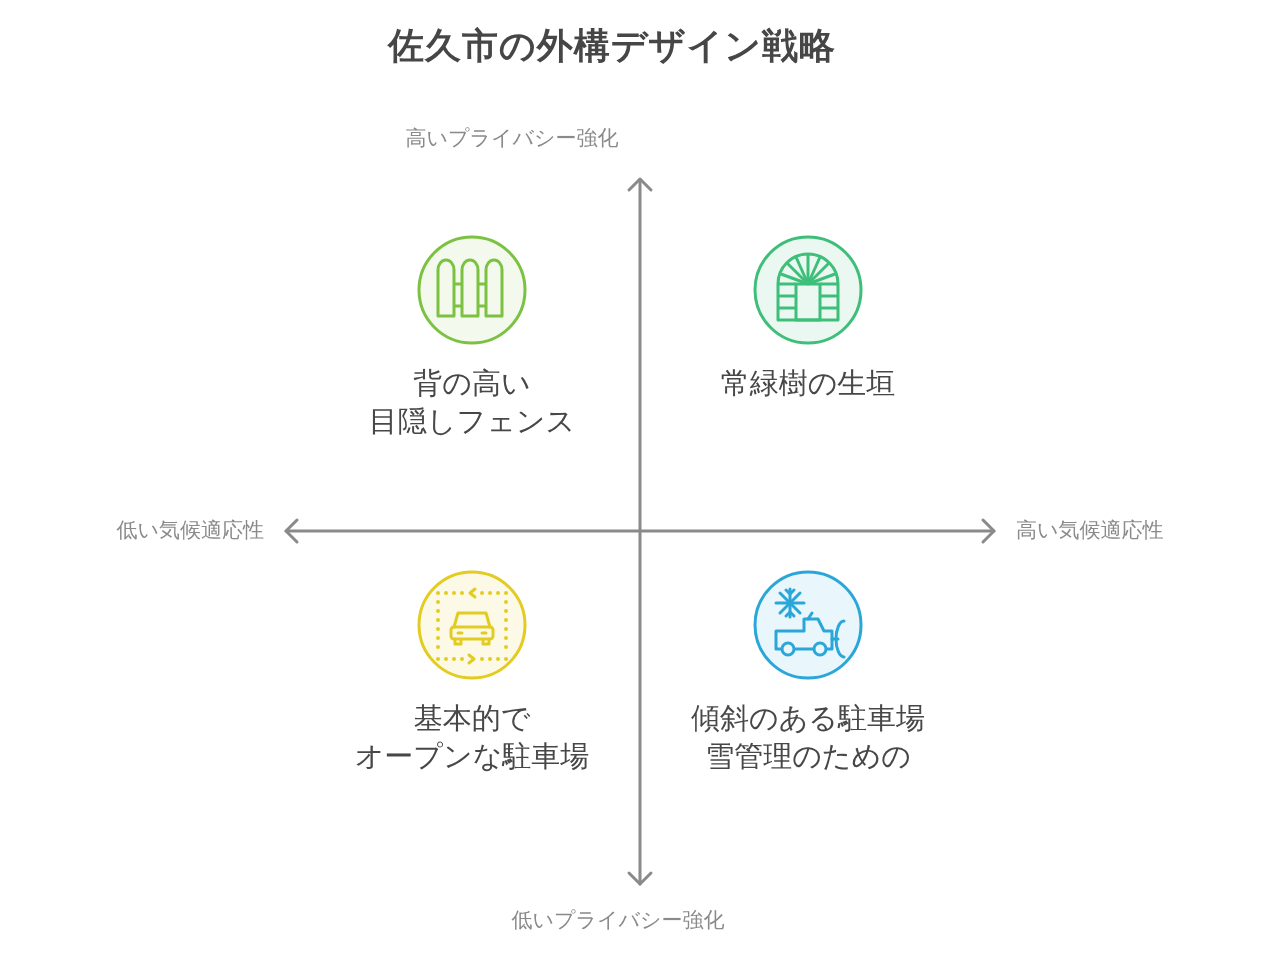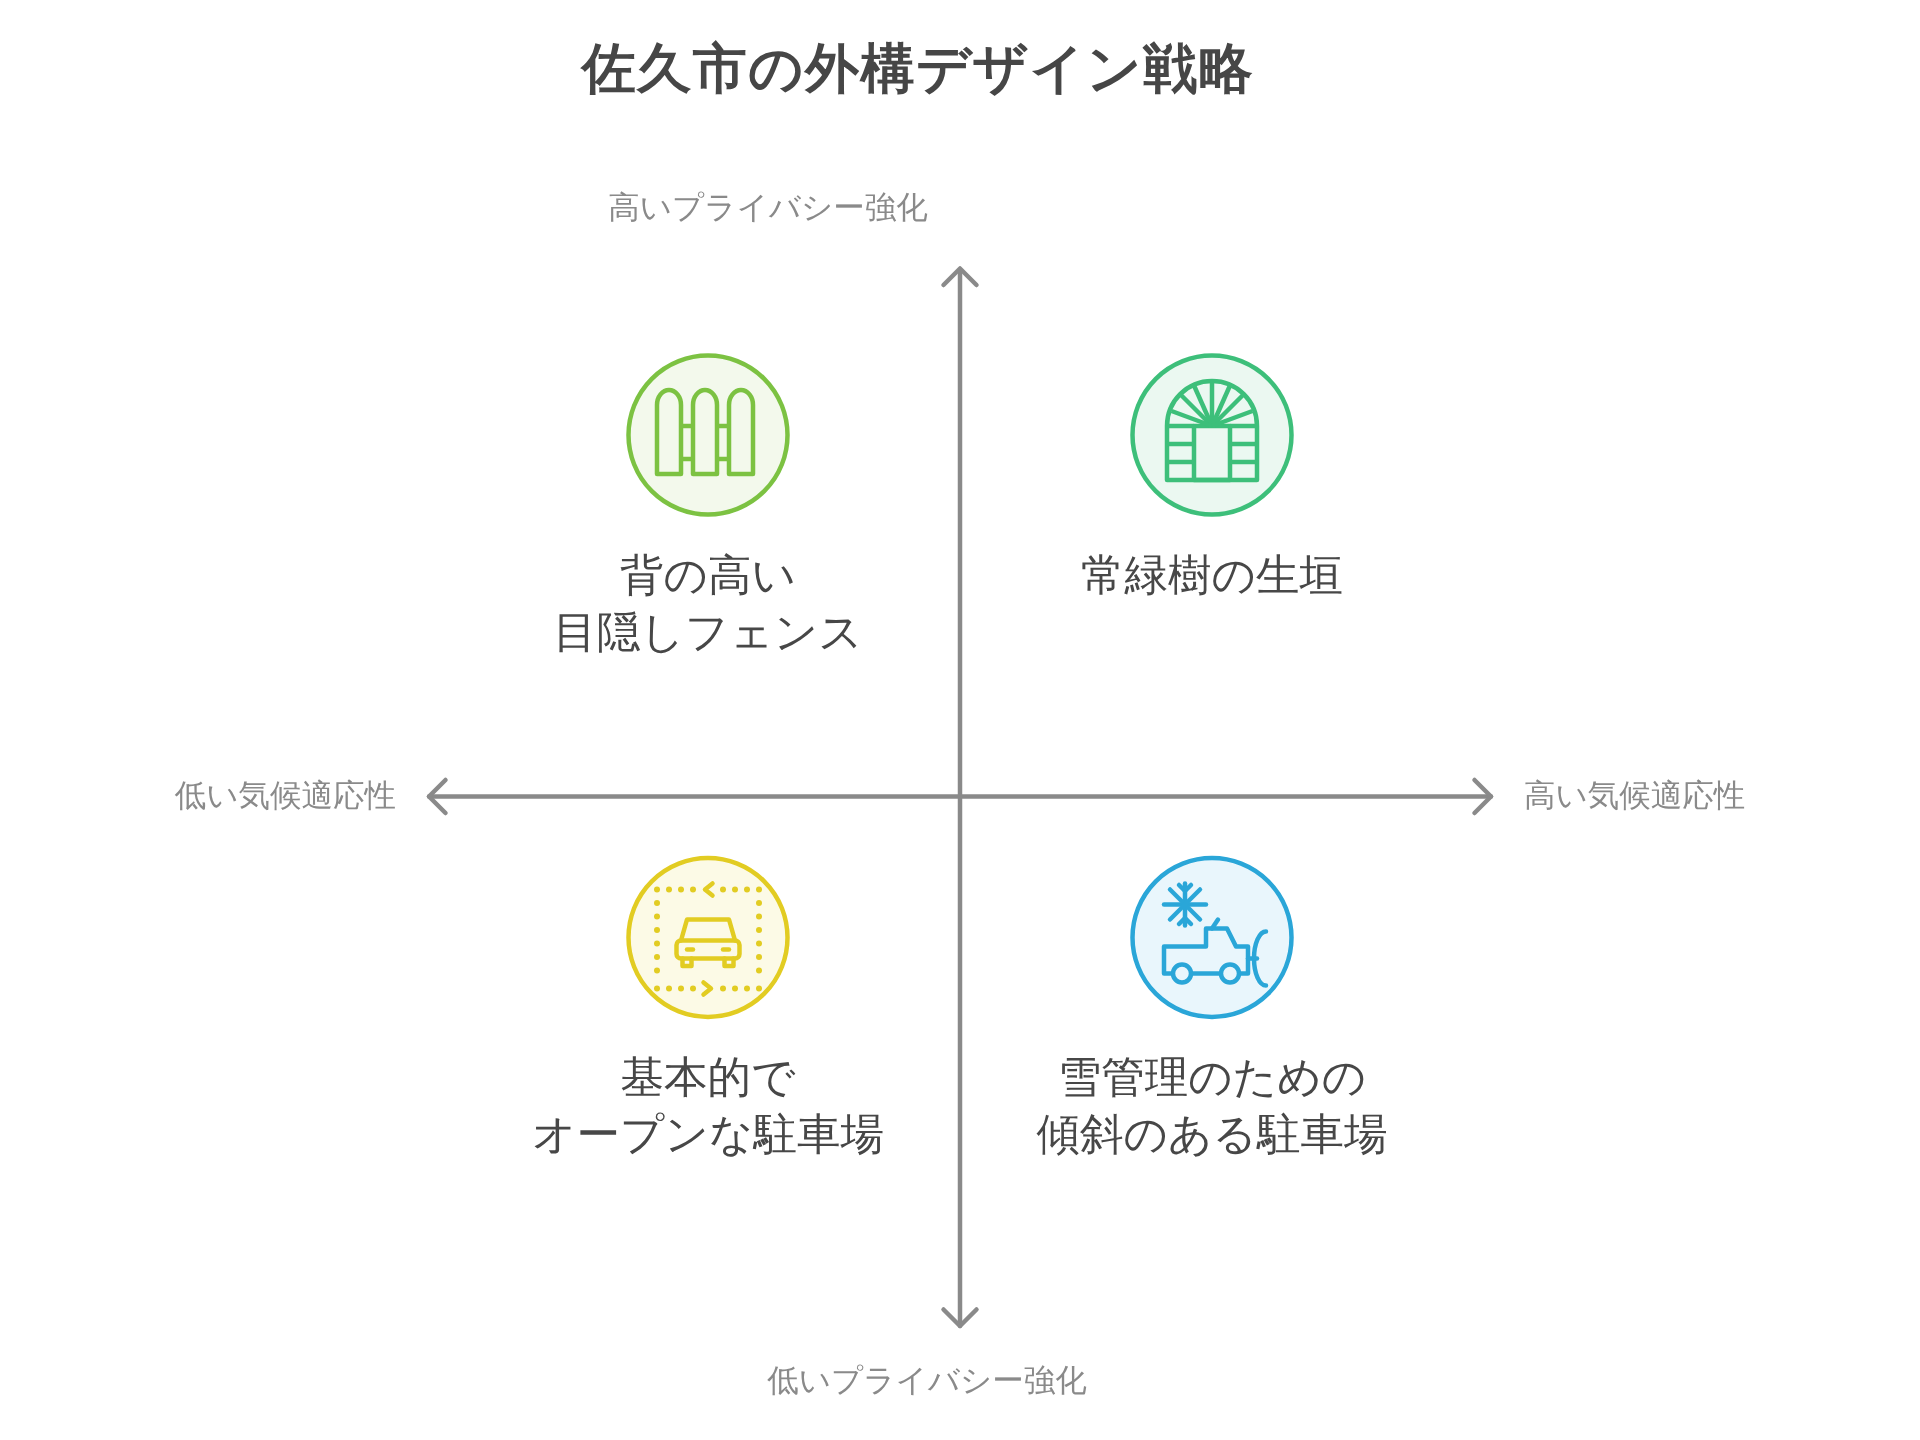--- a/index.html
+++ b/index.html
@@ -208,16 +208,16 @@
         <path d="M24 80 V62 H52 V50 H66 L72 62 H80 V80 Z"></path>
         <path d="M56 50 L60 44"></path>
         <line x1="80" y1="70" x2="86" y2="70"></line>
         <path d="M92 52 a8 18 0 0 0 0 36"></path>
         <circle cx="36" cy="80" r="6" fill="#E9F6FC"></circle>
         <circle cx="68" cy="80" r="6" fill="#E9F6FC"></circle>
       </g>
     </svg>
   </div>
   <div class="label">
+    <span>傾斜のある駐車場</span>
     <span>雪管理のための</span>
-    <span>傾斜のある駐車場</span>
   </div>
 </div>
 
 </body></html>

